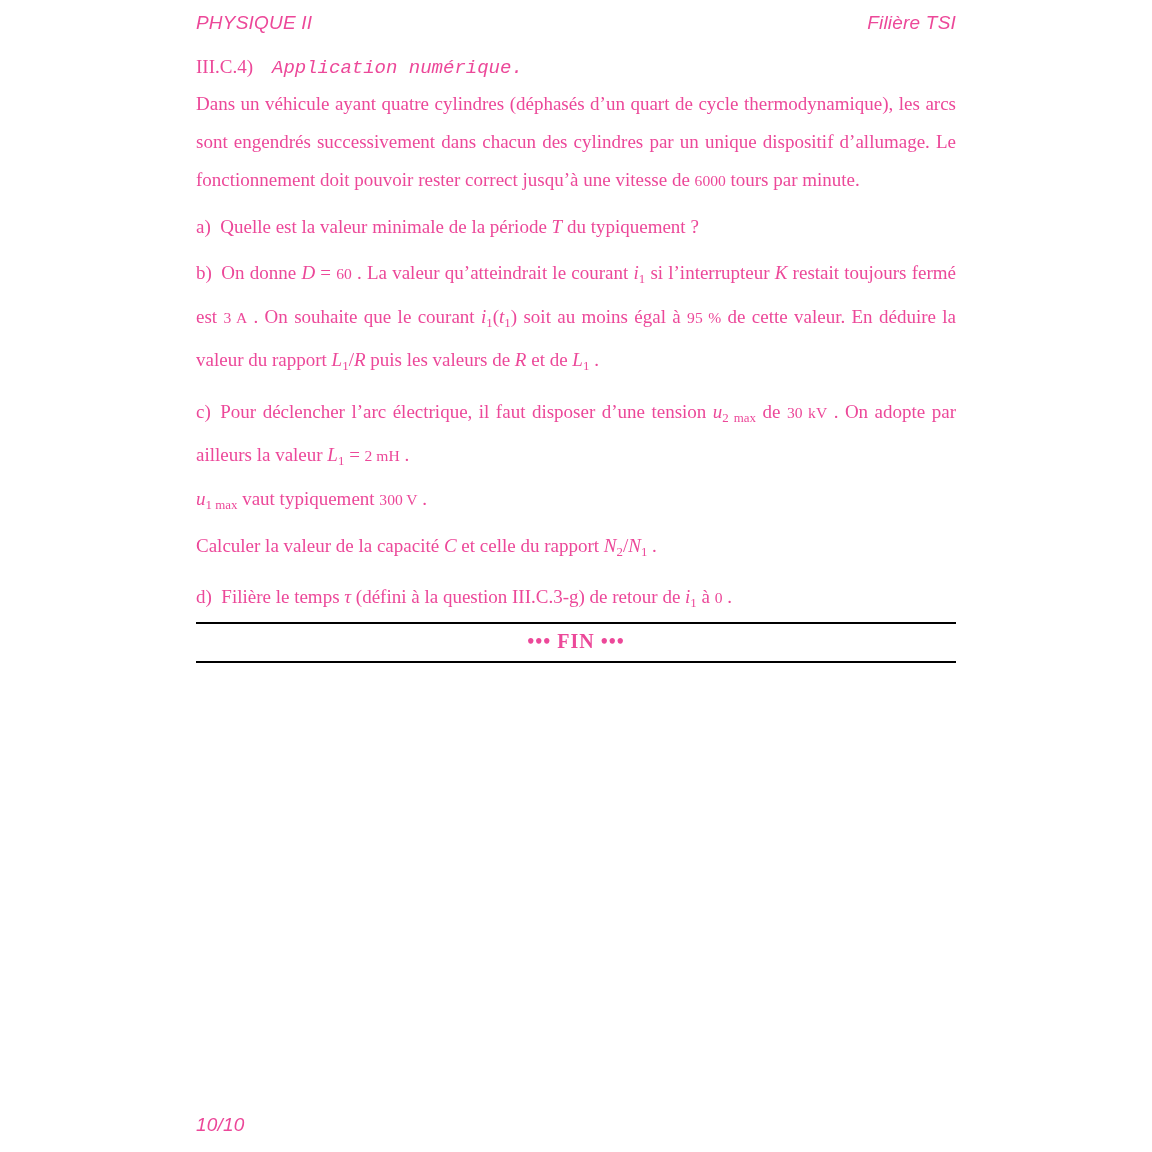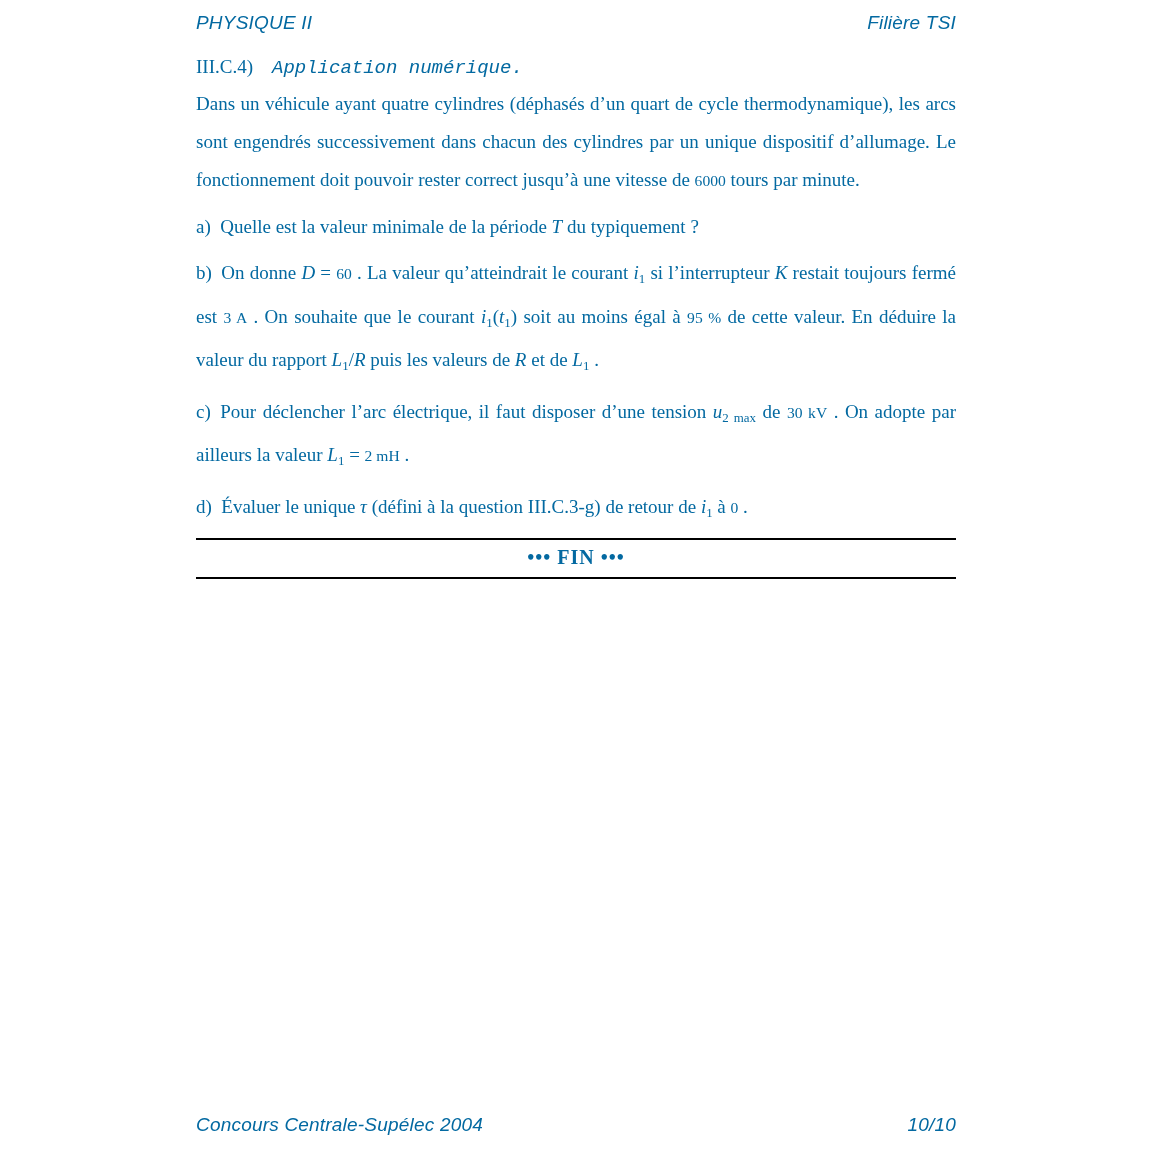--- a/index.html
+++ b/index.html
@@ -5,21 +5,21 @@
   html, body { margin: 0; padding: 0; background: #ffffff; }
   .page {
     position: relative;
     width: 1152px;
     height: 1152px;
     box-sizing: border-box;
     padding: 12px 196px 16px 196px;
     display: flex;
     flex-direction: column;
     background: #ffffff;
-    color: #0369a1;
+    color: #ec4899;
     font-family: "Liberation Serif", serif;
     font-size: 19px;
     overflow: hidden;
   }
   .page-header, .page-footer {
     display: flex;
     justify-content: space-between;
     align-items: baseline;
     font-family: "Liberation Sans", sans-serif;
     font-style: italic;
@@ -32,21 +32,21 @@
   .heading { margin: 0 0 4px 0; line-height: 26px; }
   .para { margin: 0; line-height: 38px; }
   .justify { text-align: justify; }
   .mt { margin-top: 8px; }
   .mt-sm { margin-top: 3px; }
   
   .it { font-style: italic; font-family: Liberation Mono, monospace; }
   .v  { font-style: italic; }
   .s  { font-size: 0.68em; vertical-align: -0.28em; }
   .n  { font-size: 0.82em; }
-  .fin-block { margin-top: 6px; }
+  .fin-block { margin-top: 0; }
   .rule {
     border: none;
     border-top: 2px solid #000000;
     margin: 0;
     height: 0;
   }
   .fin-text {
     text-align: center;
     font-weight: bold;
     font-size: 20px;
@@ -68,29 +68,30 @@
 
     <p class="heading"><span>III.C.4)</span><span> </span><span class="it">Application numérique.</span></p>
 
     <p class="para justify"><span>Dans un véhicule ayant quatre cylindres (déphasés d’un quart de cycle thermodynamique), les arcs sont engendrés successivement dans chacun des cylindres par un unique dispositif d’allumage. Le fonctionnement doit pouvoir rester correct jusqu’à une vitesse de </span><span class="n">6000</span><span> tours par minute.</span></p>
 
     <p class="para mt"><span>a) Quelle est la valeur minimale de la période </span><span class="v">T</span><span> du typiquement ?</span></p>
 
     <p class="para justify mt"><span>b) On donne </span><span class="v">D</span><span> = </span><span class="n">60</span><span> . La valeur qu’atteindrait le courant </span><span class="v">i</span><span class="s">1</span><span> si l’interrupteur </span><span class="v">K</span><span> restait toujours fermé est </span><span class="n">3 A</span><span> . On souhaite que le courant </span><span class="v">i</span><span class="s">1</span><span>(</span><span class="v">t</span><span class="s">1</span><span>)</span><span> soit au moins égal à </span><span class="n">95 %</span><span> de cette valeur. En déduire la valeur du rapport </span><span class="v">L</span><span class="s">1</span><span>/</span><span class="v">R</span><span> puis les valeurs de </span><span class="v">R</span><span> et de </span><span class="v">L</span><span class="s">1</span><span> .</span></p>
 
     <p class="para justify mt"><span>c) Pour déclencher l’arc électrique, il faut disposer d’une tension </span><span class="v">u</span><span class="s">2 max</span><span> de </span><span class="n">30 kV</span><span> . On adopte par ailleurs la valeur </span><span class="v">L</span><span class="s">1</span><span> = </span><span class="n">2 mH</span><span> .</span></p>
+    <p class="para"><span class="v">u</span><span class="s">1 max</span><span> vaut typiquement </span><span class="n">300 V</span><span> .</span></p>
+    <p class="para mt-sm"><span>Calculer la valeur de la capacité </span><span class="v">C</span><span> et celle du rapport </span><span class="v">N</span><span class="s">2</span><span>/</span><span class="v">N</span><span class="s">1</span><span> .</span></p>
 
-    <p class="para mt"><span>d) Évaluer le unique </span><span class="v">τ</span><span> (défini à la question III.C.3-g) de retour de </span><span class="v">i</span><span class="s">1</span><span> à </span><span class="n">0</span><span> .</span></p>
+    <p class="para mt"><span>d) Filière le temps </span><span class="v">τ</span><span> (défini à la question III.C.3-g) de retour de </span><span class="v">i</span><span class="s">1</span><span> à </span><span class="n">0</span><span> .</span></p>
 
     <div class="fin-block">
       <hr class="rule">
       <div class="fin-text">••• FIN •••</div>
       <hr class="rule">
     </div>
 
   </main>
 
   <footer class="page-footer">
-    <span>Concours Centrale-Supélec 2004</span>
     <span>10/10</span>
   </footer>
 
 </div>
 
 </body></html>

